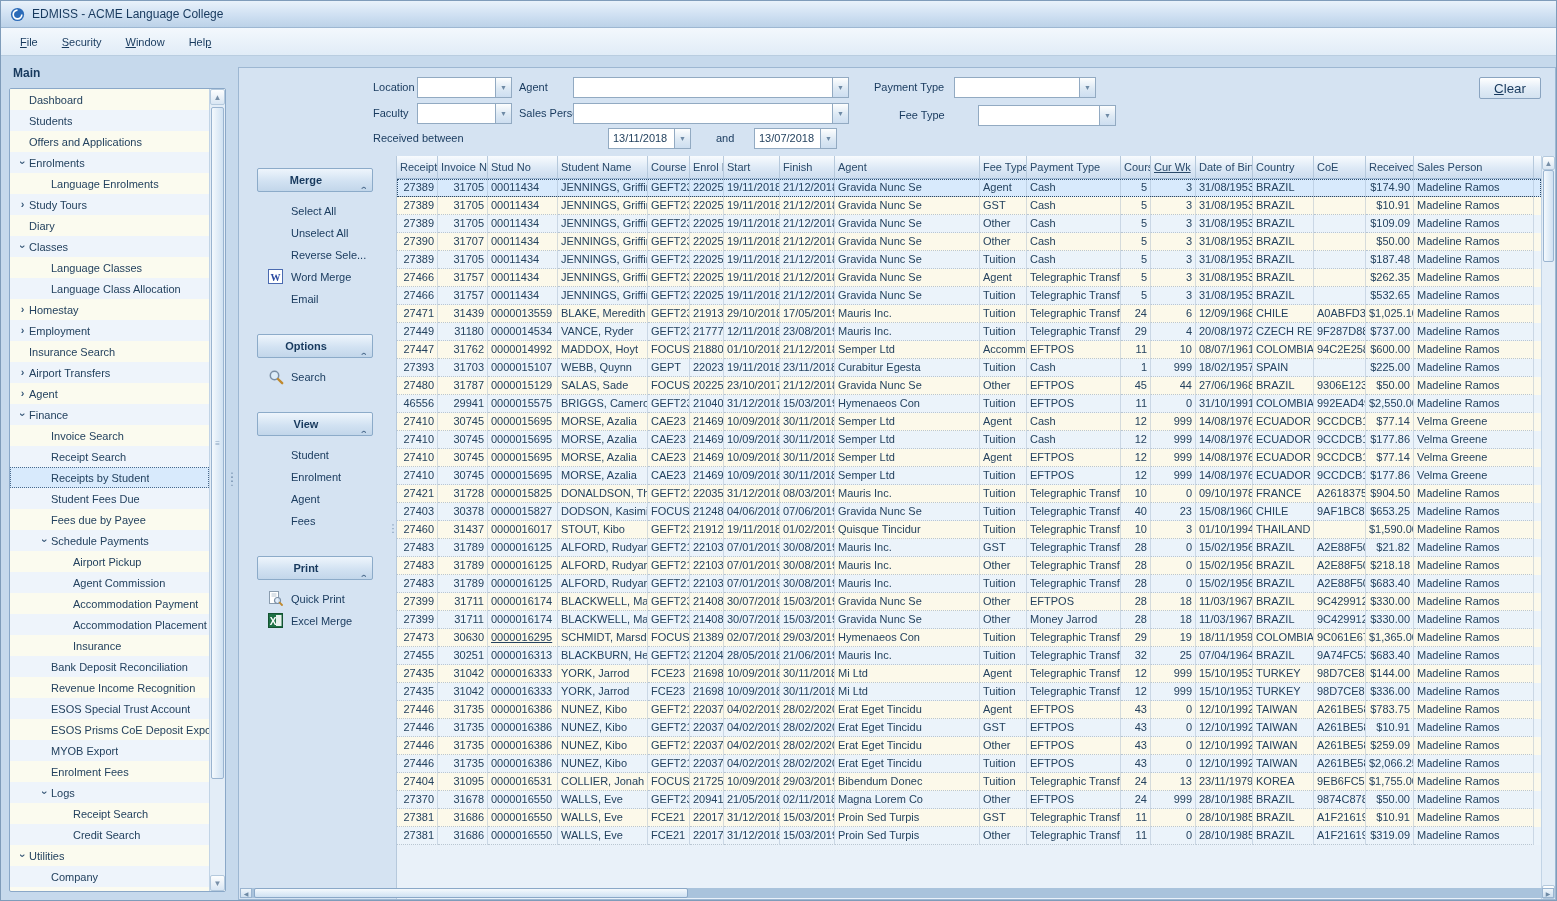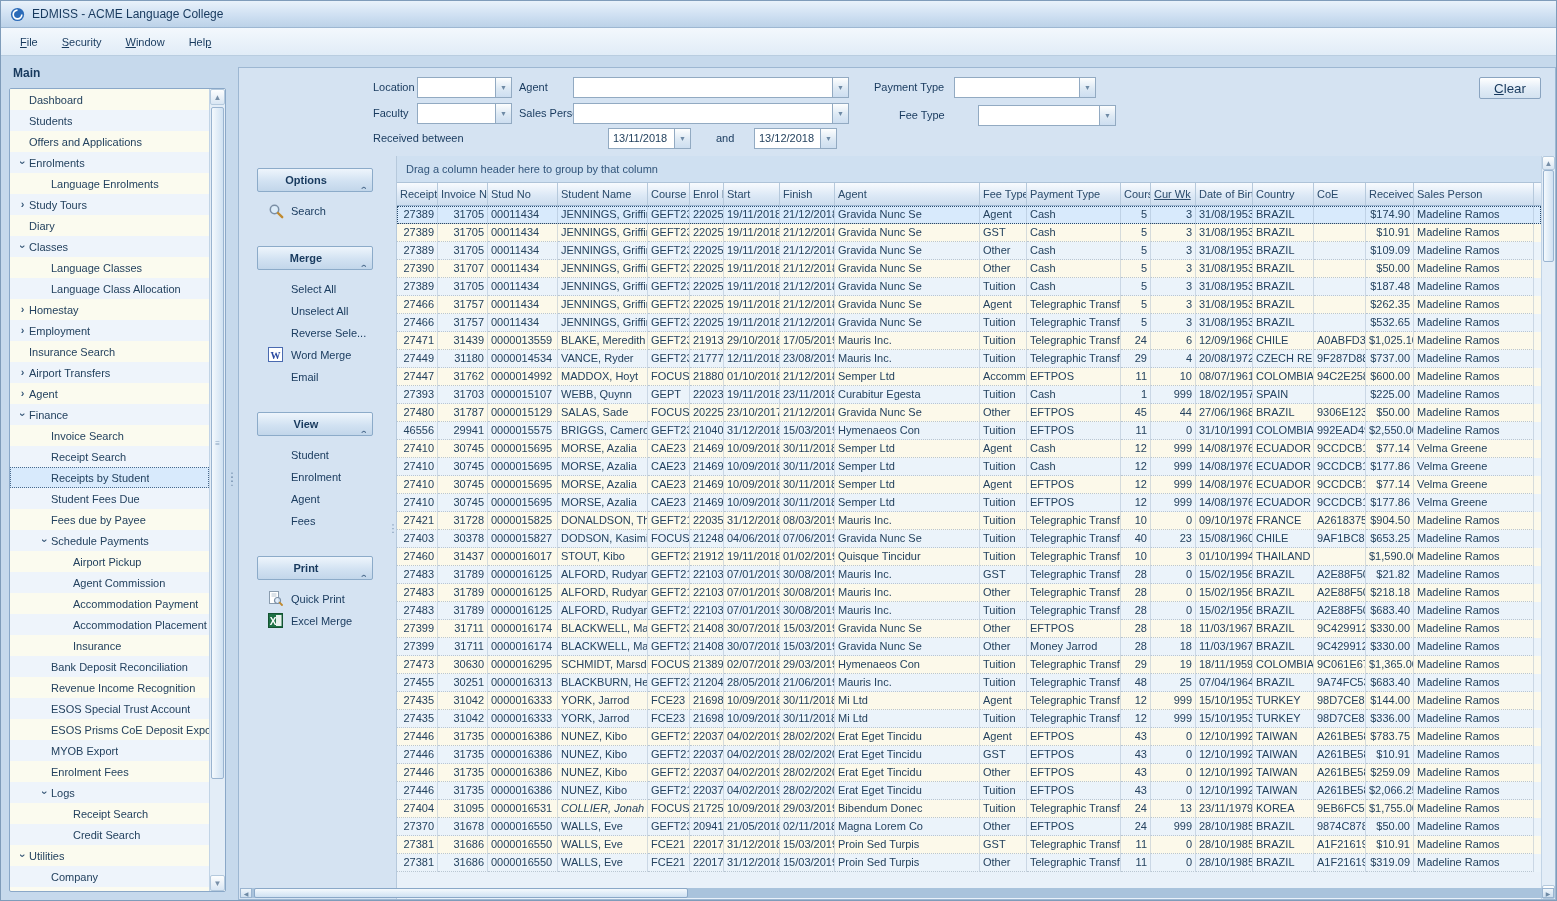--- a/index.html
+++ b/index.html
@@ -343,65 +343,65 @@
             <span class="combo-btn">▼</span>
           </div>
 
           <span class="flabel" style="left:134px; top:64px;">Received between</span>
           <div class="combo" style="left:369px; top:60px;">
             <span class="combo-field" style="width:66px;">13/11/2018</span>
             <span class="combo-btn">▼</span>
           </div>
           <span class="flabel" style="left:477px; top:64px;">and</span>
           <div class="combo" style="left:515px; top:60px;">
-            <span class="combo-field" style="width:66px;">13/12/2018</span>
+            <span class="combo-field" style="width:66px;">13/07/2018</span>
             <span class="combo-btn">▼</span>
           </div>
 
           <button class="btn" style="right:14px; top:9px; width:62px;"><u>C</u>lear</button>
         </div>
 
         <div class="content">
           <div class="toolpanel">
+              <div class="tp-section">
+                <div class="tp-header">
+                  <span class="tp-title">Merge</span>
+                  <span class="chev">›</span>
+                </div>
+                <div class="tp-item">
+                  <span>Select All</span>
+                </div>
+                <div class="tp-item">
+                  <span>Unselect All</span>
+                </div>
+                <div class="tp-item">
+                  <span>Reverse Sele...</span>
+                </div>
+                <div class="tp-item">
+                  <span class="tp-icon"><svg width="15" height="15" viewBox="0 0 15 15">
+                      <rect x="0.5" y="0.5" width="14" height="14" fill="#fff" stroke="#4a6ab0"></rect>
+                      <text x="7.5" y="11.5" text-anchor="middle" font-size="10" font-weight="bold" fill="#2a4aa0" font-family="Liberation Serif,serif">W</text>
+                    </svg></span>
+                  <span>Word Merge</span>
+                </div>
+                <div class="tp-item">
+                  <span>Email</span>
+                </div>
+              </div>
               <div class="tp-section">
                 <div class="tp-header">
                   <span class="tp-title">Options</span>
                   <span class="chev">›</span>
                 </div>
                 <div class="tp-item">
                   <span class="tp-icon"><svg width="16" height="16" viewBox="0 0 16 16">
                       <circle cx="6.5" cy="6.5" r="4.2" fill="#dcecf9" stroke="#7a8ea5" stroke-width="1.5"></circle>
                       <line x1="10" y1="10" x2="14.2" y2="14.2" stroke="#c08a30" stroke-width="2.4" stroke-linecap="round"></line>
                     </svg></span>
                   <span>Search</span>
-                </div>
-              </div>
-              <div class="tp-section">
-                <div class="tp-header">
-                  <span class="tp-title">Merge</span>
-                  <span class="chev">›</span>
-                </div>
-                <div class="tp-item">
-                  <span>Select All</span>
-                </div>
-                <div class="tp-item">
-                  <span>Unselect All</span>
-                </div>
-                <div class="tp-item">
-                  <span>Reverse Sele...</span>
-                </div>
-                <div class="tp-item">
-                  <span class="tp-icon"><svg width="15" height="15" viewBox="0 0 15 15">
-                      <rect x="0.5" y="0.5" width="14" height="14" fill="#fff" stroke="#4a6ab0"></rect>
-                      <text x="7.5" y="11.5" text-anchor="middle" font-size="10" font-weight="bold" fill="#2a4aa0" font-family="Liberation Serif,serif">W</text>
-                    </svg></span>
-                  <span>Word Merge</span>
-                </div>
-                <div class="tp-item">
-                  <span>Email</span>
                 </div>
               </div>
               <div class="tp-section">
                 <div class="tp-header">
                   <span class="tp-title">View</span>
                   <span class="chev">›</span>
                 </div>
                 <div class="tp-item">
                   <span>Student</span>
                 </div>
@@ -437,23 +437,20 @@
                       <text x="5" y="11.5" text-anchor="middle" font-size="10" font-weight="bold" fill="#fff" font-family="Liberation Sans,sans-serif">X</text>
                     </svg></span>
                   <span>Excel Merge</span>
                 </div>
               </div>
             </div>
           <div class="vsplit">
               <div class="grip-dots">⋮</div>
             </div>
           <div class="gridwrap">
-            <div class="groupby">
-              <span>Drag a column header here to group by that column</span>
-            </div>
             <div class="gridheader">
                 <div class="hcell" style="width: 41px;">Receipt No</div>
                 <div class="hcell" style="width: 50px;">Invoice No</div>
                 <div class="hcell" style="width: 70px;">Stud No</div>
                 <div class="hcell" style="width: 90px;">Student Name</div>
                 <div class="hcell" style="width: 42px;">Course Code</div>
                 <div class="hcell" style="width: 34px;">Enrol No</div>
                 <div class="hcell" style="width: 56px;">Start</div>
                 <div class="hcell" style="width: 55px;">Finish</div>
                 <div class="hcell" style="width: 145px;">Agent</div>
@@ -964,21 +961,21 @@
                   <div class="gcell right" style="width: 45px;">18</div>
                   <div class="gcell" style="width: 57px;">11/03/1967</div>
                   <div class="gcell" style="width: 61px;">BRAZIL</div>
                   <div class="gcell" style="width: 52px;">9C429912</div>
                   <div class="gcell right" style="width: 48px;">$330.00</div>
                   <div class="gcell" style="width: 120px;">Madeline Ramos</div>
                 </div>
                 <div class="grow alt">
                   <div class="gcell right" style="width: 41px;">27473</div>
                   <div class="gcell right" style="width: 50px;">30630</div>
-                  <div class="gcell" style="width: 70px;">0000016295</div>
+                  <div class="gcell" style="width: 70px; text-decoration: underline;">0000016295</div>
                   <div class="gcell" style="width: 90px;">SCHMIDT, Marsden</div>
                   <div class="gcell" style="width: 42px;">FOCUSGEI</div>
                   <div class="gcell right" style="width: 34px;">21389</div>
                   <div class="gcell" style="width: 56px;">02/07/2018</div>
                   <div class="gcell" style="width: 55px;">29/03/2019</div>
                   <div class="gcell" style="width: 145px;">Hymenaeos Con</div>
                   <div class="gcell" style="width: 47px;">Tuition</div>
                   <div class="gcell" style="width: 94px;">Telegraphic Transfer</div>
                   <div class="gcell right" style="width: 30px;">29</div>
                   <div class="gcell right" style="width: 45px;">19</div>
@@ -993,21 +990,21 @@
                   <div class="gcell right" style="width: 50px;">30251</div>
                   <div class="gcell" style="width: 70px;">0000016313</div>
                   <div class="gcell" style="width: 90px;">BLACKBURN, Helen</div>
                   <div class="gcell" style="width: 42px;">GEFT23</div>
                   <div class="gcell right" style="width: 34px;">21204</div>
                   <div class="gcell" style="width: 56px;">28/05/2018</div>
                   <div class="gcell" style="width: 55px;">21/06/2019</div>
                   <div class="gcell" style="width: 145px;">Mauris Inc.</div>
                   <div class="gcell" style="width: 47px;">Tuition</div>
                   <div class="gcell" style="width: 94px;">Telegraphic Transfer</div>
-                  <div class="gcell right" style="width: 30px;">48</div>
+                  <div class="gcell right" style="width: 30px;">32</div>
                   <div class="gcell right" style="width: 45px;">25</div>
                   <div class="gcell" style="width: 57px;">07/04/1964</div>
                   <div class="gcell" style="width: 61px;">BRAZIL</div>
                   <div class="gcell" style="width: 52px;">9A74FC53</div>
                   <div class="gcell right" style="width: 48px;">$683.40</div>
                   <div class="gcell" style="width: 120px;">Madeline Ramos</div>
                 </div>
                 <div class="grow alt">
                   <div class="gcell right" style="width: 41px;">27435</div>
                   <div class="gcell right" style="width: 50px;">31042</div>
@@ -1125,21 +1122,21 @@
                   <div class="gcell" style="width: 57px;">12/10/1992</div>
                   <div class="gcell" style="width: 61px;">TAIWAN</div>
                   <div class="gcell" style="width: 52px;">A261BE58</div>
                   <div class="gcell right" style="width: 48px;">$2,066.25</div>
                   <div class="gcell" style="width: 120px;">Madeline Ramos</div>
                 </div>
                 <div class="grow alt">
                   <div class="gcell right" style="width: 41px;">27404</div>
                   <div class="gcell right" style="width: 50px;">31095</div>
                   <div class="gcell" style="width: 70px;">0000016531</div>
-                  <div class="gcell" style="width: 90px; font-style: italic;">COLLIER, Jonah</div>
+                  <div class="gcell" style="width: 90px;">COLLIER, Jonah</div>
                   <div class="gcell" style="width: 42px;">FOCUSGEI</div>
                   <div class="gcell right" style="width: 34px;">21725</div>
                   <div class="gcell" style="width: 56px;">10/09/2018</div>
                   <div class="gcell" style="width: 55px;">29/03/2019</div>
                   <div class="gcell" style="width: 145px;">Bibendum Donec</div>
                   <div class="gcell" style="width: 47px;">Tuition</div>
                   <div class="gcell" style="width: 94px;">Telegraphic Transfer</div>
                   <div class="gcell right" style="width: 30px;">24</div>
                   <div class="gcell right" style="width: 45px;">13</div>
                   <div class="gcell" style="width: 57px;">23/11/1979</div>

